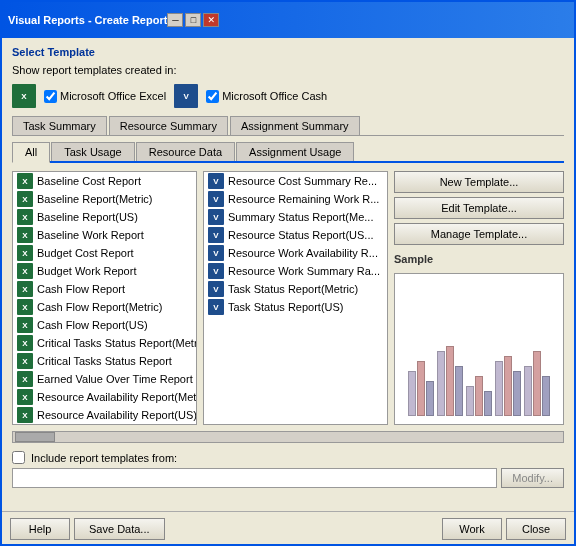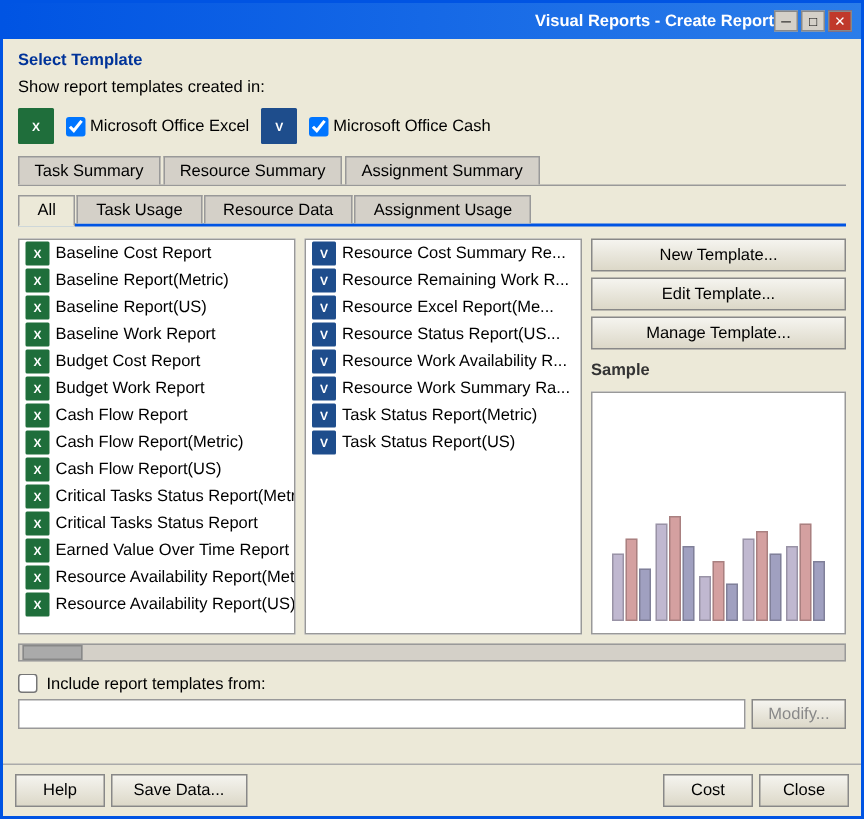--- a/index.html
+++ b/index.html
@@ -14,22 +14,22 @@
       display: flex;
       flex-direction: column;
     }
 
     .title-bar {
       background: linear-gradient(to right, #0054e3, #2b7de9);
       color: white;
       padding: 3px 6px;
       display: flex;
       align-items: center;
-      justify-content: flex-end;
-      height: 24px;
+      justify-content: flex-start;
+      height: 36px;
       flex-shrink: 0;
     }
 
     .title-bar-text {
       font-size: 11px;
       font-weight: bold;
     }
 
     .title-bar-controls {
       display: flex;
@@ -417,21 +417,21 @@
           <div class="list-item">
             <span class="item-icon visio-icon">V</span>
             <span>Resource Cost Summary Re...</span>
           </div>
           <div class="list-item">
             <span class="item-icon visio-icon">V</span>
             <span>Resource Remaining Work R...</span>
           </div>
           <div class="list-item">
             <span class="item-icon visio-icon">V</span>
-            <span>Resource Excel Report(Me...</span>
+            <span>Summary Status Report(Me...</span>
           </div>
           <div class="list-item">
             <span class="item-icon visio-icon">V</span>
             <span>Resource Status Report(US...</span>
           </div>
           <div class="list-item">
             <span class="item-icon visio-icon">V</span>
             <span>Resource Work Availability R...</span>
           </div>
           <div class="list-item">
@@ -498,17 +498,17 @@
       <button class="modify-btn">Modify...</button>
     </div>
   </div>
 
   <div class="bottom-buttons">
     <div class="bottom-left">
       <button class="footer-btn">Help</button>
       <button class="footer-btn">Save Data...</button>
     </div>
     <div class="bottom-right">
-      <button class="footer-btn">Cost</button>
+      <button class="footer-btn">Work</button>
       <button class="footer-btn">Close</button>
     </div>
   </div>
 </div>
 
 </body></html>

